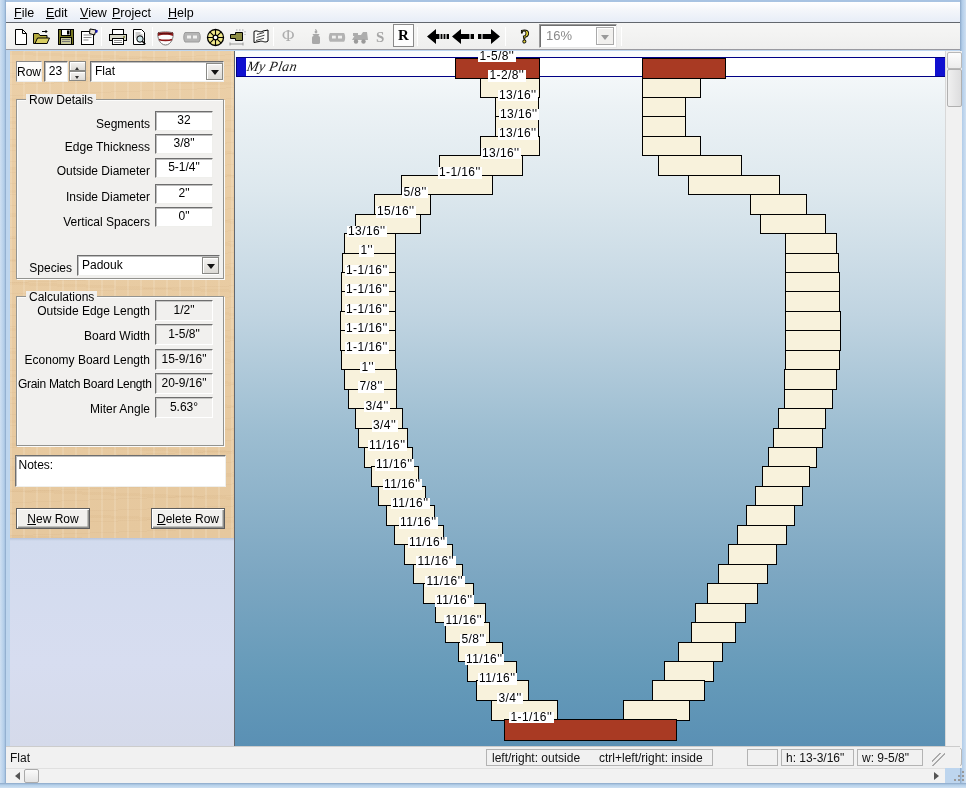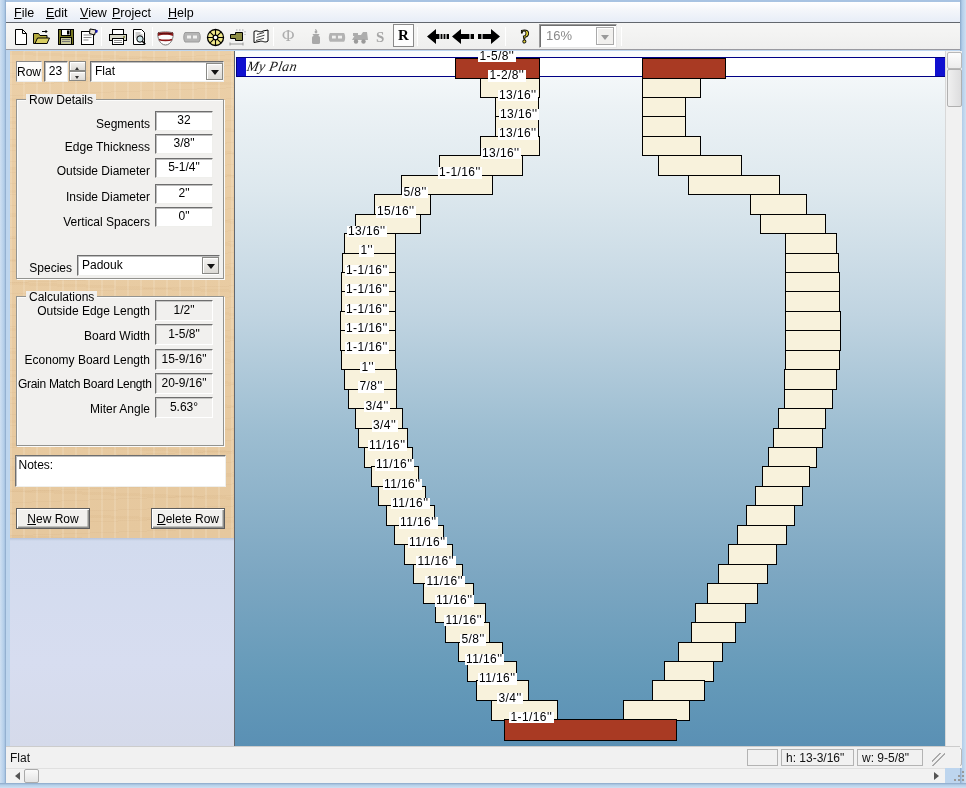--- a/index.html
+++ b/index.html
@@ -355,20 +355,24 @@
 <div id="vsb">
  <div class="abs" style="left:1.5px;top:0.5px;width:15px;height:17px;background:linear-gradient(180deg,#fdfdfd,#ececec);border:1px solid #b8b8b8;border-radius:2px"></div>
  <div class="abs" style="left:1.5px;top:17.5px;width:15px;height:38px;background:linear-gradient(90deg,#f0f0f0,#ddddde);border:1px solid #b0b0b0;border-radius:2px"></div>
  <div class="abs" style="left:1.5px;top:697px;width:15px;height:18px;background:linear-gradient(180deg,#fdfdfd,#ececec);border:1px solid #b8b8b8;border-radius:2px">
    <div style="position:absolute;left:3.5px;top:6px;width:0;height:0;border:3.5px solid transparent;border-top:4.5px solid #8c8c8c"></div>
  </div>
 </div>
 
 <div id="status">
  <div class="st" style="left:4px;top:4px">Flat</div>
+ <div class="sp" style="left:480px;width:227px">
+      <span style="position:absolute;left:5px">left/right: outside</span>
+      <span style="position:absolute;left:112px">ctrl+left/right: inside</span>
+    </div>
  <div class="sp" style="left:741px;width:31px"></div>
  <div class="sp" style="left:775px;width:73px">h: 13-3/16"</div>
  <div class="sp" style="left:851px;width:66px">w: 9-5/8"</div>
  <div class="abs" style="left:926px;top:6px;width:13px;height:13px;background:
    linear-gradient(135deg,transparent 0 5px,#aaa 5px 6.5px,transparent 6.5px 9px,#aaa 9px 10.5px,transparent 10.5px)"></div>
 </div>
 
 <div id="hsb">
  <div class="abs" style="left:5px;top:3px;width:0;height:0;border:4px solid transparent;border-right:5px solid #555"></div>
  <div class="abs" style="left:18px;top:0.5px;width:14.5px;height:14px;background:linear-gradient(180deg,#fafafa,#e4e4e4);border:1px solid #aaa;border-radius:2px"></div>

